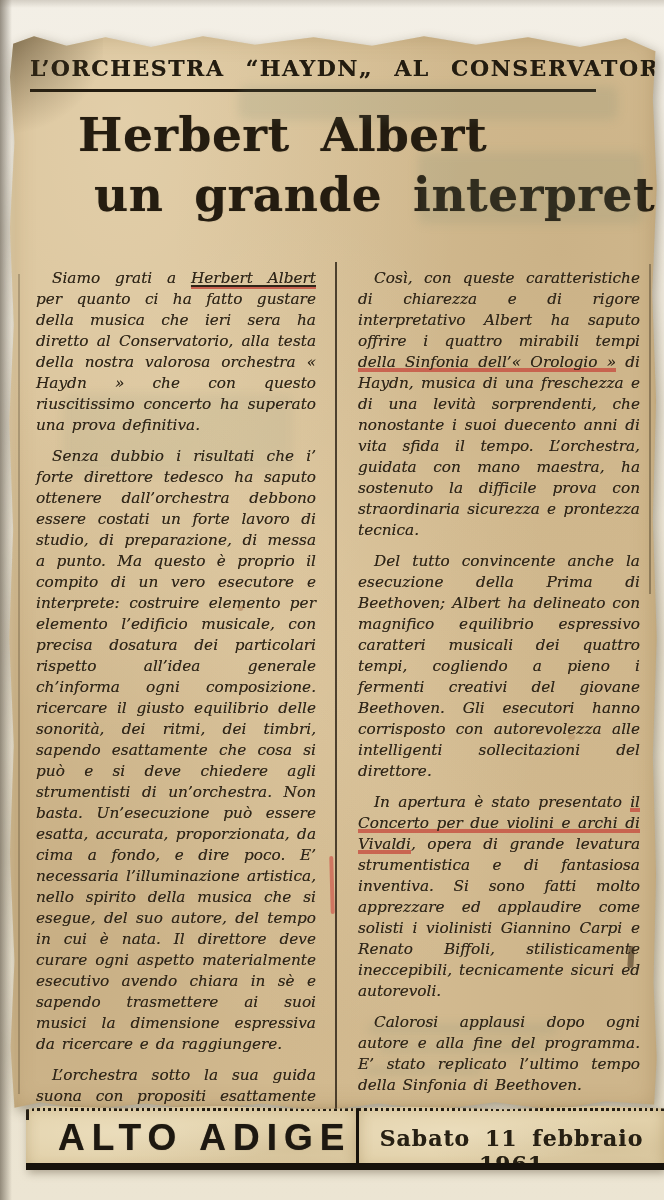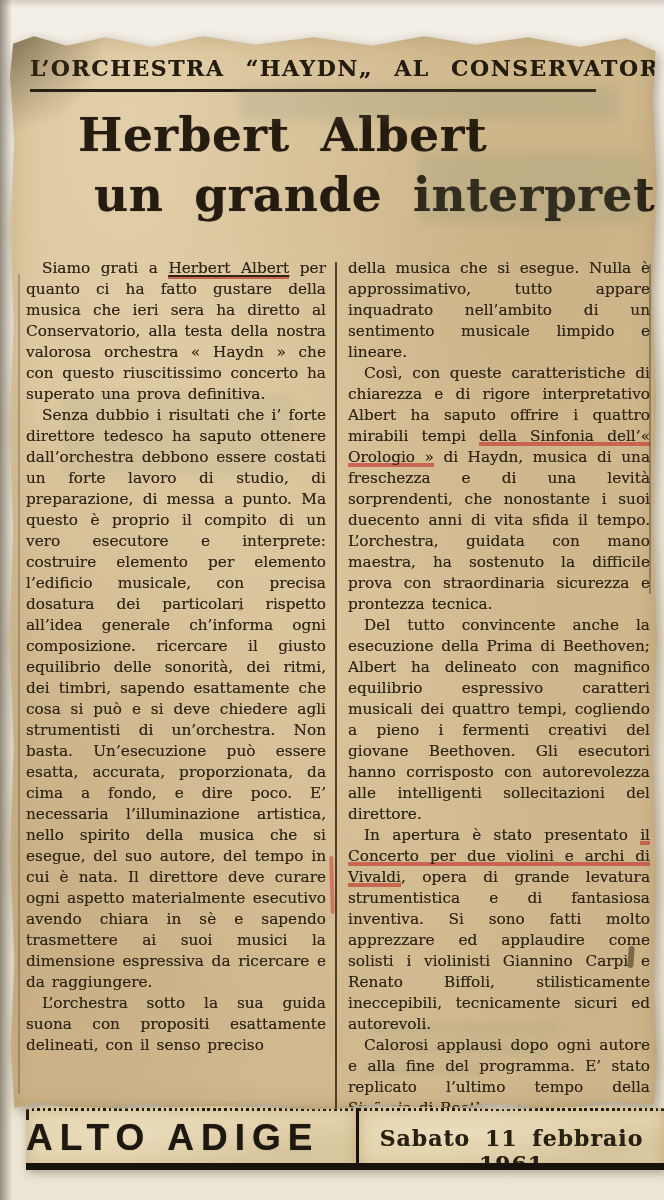--- a/index.html
+++ b/index.html
@@ -33,21 +33,21 @@
   .h1{font-weight:bold;color:#241c10;text-shadow:0 0 .8px rgba(36,28,16,.55);
     font-size:47px;line-height:54px;letter-spacing:.5px;word-spacing:14px;white-space:nowrap;}
   .h1a{margin:16px 0 0 70px;}
   .h1b{margin:6px 0 0 86px;}
 
   .col{position:absolute;top:224px;text-align:justify;color:#2e2518;
     font-size:15.3px;line-height:21px;word-spacing:2px;
     text-shadow:0 0 .5px rgba(46,37,24,.55);}
   .col-left{left:18px;width:300px;}
   .col-right{left:340px;width:302px;}
-  .para{margin:0;}
+  .para{margin:10px;font-style:italic;}
   .para.ind{text-indent:16px;}
   .u-red{background-image:linear-gradient(rgba(198,76,62,.78),rgba(198,76,62,.78));
     background-size:100% 4px;background-repeat:no-repeat;background-position:0 100%;
     padding-bottom:1px;box-decoration-break:clone;-webkit-box-decoration-break:clone;}
   .u-black-red{text-decoration:underline;text-decoration-thickness:1.5px;text-underline-offset:2px;
     background-image:linear-gradient(rgba(198,76,62,.82),rgba(198,76,62,.82));
     background-size:100% 4px;background-repeat:no-repeat;background-position:0 100%;
     padding-bottom:2px;box-decoration-break:clone;-webkit-box-decoration-break:clone;}
 
   .vrule{position:absolute;background:rgba(42,32,20,.8);width:1.5px;}
@@ -77,21 +77,21 @@
     clip-path:polygon(0 6%,3% 0,15% 4%,30% 0,45% 5%,60% 1%,75% 5%,90% 0,100% 4%,100% 100%,0 100%);}
   .strip-cell{position:relative;background-color:#e2d1aa;
     background-image:radial-gradient(ellipse at 30% 40%, rgba(255,248,228,.3), transparent 60%),
       radial-gradient(ellipse at 80% 70%, rgba(130,100,50,.12), transparent 50%);
     box-shadow:inset 0 0 14px rgba(125,95,45,.3);}
   .strip-cell.left{width:330px;}
   .strip-cell.right{flex:1;border-left:3px solid #17120b;}
   .dotline{height:3px;margin-top:2px;
     background-image:repeating-linear-gradient(90deg,#241e14 0 2.5px,transparent 2.5px 5.5px);}
   .strip-tick{position:absolute;left:0;top:1px;width:3px;height:13px;background:#241e14;}
-  .masthead{margin-top:6px;font-family:"Liberation Sans","DejaVu Sans",sans-serif;
+  .masthead{margin-top:6px;padding-left:32px;font-family:"Liberation Sans","DejaVu Sans",sans-serif;
     font-weight:bold;font-size:37px;letter-spacing:7px;color:#1d1810;
     text-shadow:0 0 .8px rgba(29,24,16,.6);white-space:nowrap;}
   .issue-date{margin-top:14px;text-align:center;font-weight:bold;font-size:22px;
     letter-spacing:1px;word-spacing:6px;color:#272013;text-shadow:0 0 .6px rgba(39,32,19,.55);}
   .thick-rule{position:absolute;left:0;right:0;bottom:0;height:7px;background:#17120b;}
 </style>
 </head>
 <body>
 
 <div id="stage">
@@ -111,21 +111,20 @@
       <div class="kicker-rule"></div>
       <div class="h1 h1a">Herbert Albert</div>
       <div class="h1 h1b">un grande interprete</div>
 
       <div class="col col-left">
           <p class="para ind"><span>Siamo grati a </span><span class="u-black-red">Herbert Albert</span><span> per quanto ci ha fatto gustare della musica che ieri sera ha diretto al Conservatorio, alla testa della nostra valorosa orchestra « Haydn » che con questo riuscitissimo concerto ha superato una prova definitiva.</span></p>
           <p class="para ind"><span>Senza dubbio i risultati che i’ forte direttore tedesco ha saputo ottenere dall’orchestra debbono essere costati un forte lavoro di studio, di preparazione, di messa a punto. Ma questo è proprio il compito di un vero esecutore e interprete: costruire elemento per elemento l’edificio musicale, con precisa dosatura dei particolari rispetto all’idea generale ch’informa ogni composizione. ricercare il giusto equilibrio delle sonorità, dei ritmi, dei timbri, sapendo esattamente che cosa si può e si deve chiedere agli strumentisti di un’orchestra. Non basta. Un’esecuzione può essere esatta, accurata, proporzionata, da cima a fondo, e dire poco. E’ necessaria l’illuminazione artistica, nello spirito della musica che si esegue, del suo autore, del tempo in cui è nata. Il direttore deve curare ogni aspetto materialmente esecutivo avendo chiara in sè e sapendo trasmettere ai suoi musici la dimensione espressiva da ricercare e da raggiungere.</span></p>
           <p class="para ind"><span>L’orchestra sotto la sua guida suona con propositi esattamente delineati, con il senso preciso</span></p>
         </div>
       <div class="col col-right">
-      <p class="para"><span>della musica che si esegue. Nulla è approssimativo, tutto appare inquadrato nell’ambito di un sentimento musicale limpido e lineare.</span></p>
           <p class="para ind"><span>Così, con queste caratteristiche di chiarezza e di rigore interpretativo Albert ha saputo offrire i quattro mirabili tempi </span><span class="u-red">della Sinfonia dell’« Orologio »</span><span> di Haydn, musica di una freschezza e di una levità sorprendenti, che nonostante i suoi duecento anni di vita sfida il tempo. L’orchestra, guidata con mano maestra, ha sostenuto la difficile prova con straordinaria sicurezza e prontezza tecnica.</span></p>
           <p class="para ind"><span>Del tutto convincente anche la esecuzione della Prima di Beethoven; Albert ha delineato con magnifico equilibrio espressivo caratteri musicali dei quattro tempi, cogliendo a pieno i fermenti creativi del giovane Beethoven. Gli esecutori hanno corrisposto con autorevolezza alle intelligenti sollecitazioni del direttore.</span></p>
           <p class="para ind"><span>In apertura è stato presentato </span><span class="u-red">il Concerto per due violini e archi di Vivaldi</span><span>, opera di grande levatura strumentistica e di fantasiosa inventiva. Si sono fatti molto apprezzare ed applaudire come solisti i violinisti Giannino Carpi e Renato Biffoli, stilisticamente ineccepibili, tecnicamente sicuri ed autorevoli.</span></p>
           <p class="para ind"><span>Calorosi applausi dopo ogni autore e alla fine del programma. E’ stato replicato l’ultimo tempo della Sinfonia di Beethoven.</span></p>
         </div>
 
       <div class="vrule mid"></div>
       <div class="vrule rgt"></div>
       <div class="vrule lft"></div>
 

